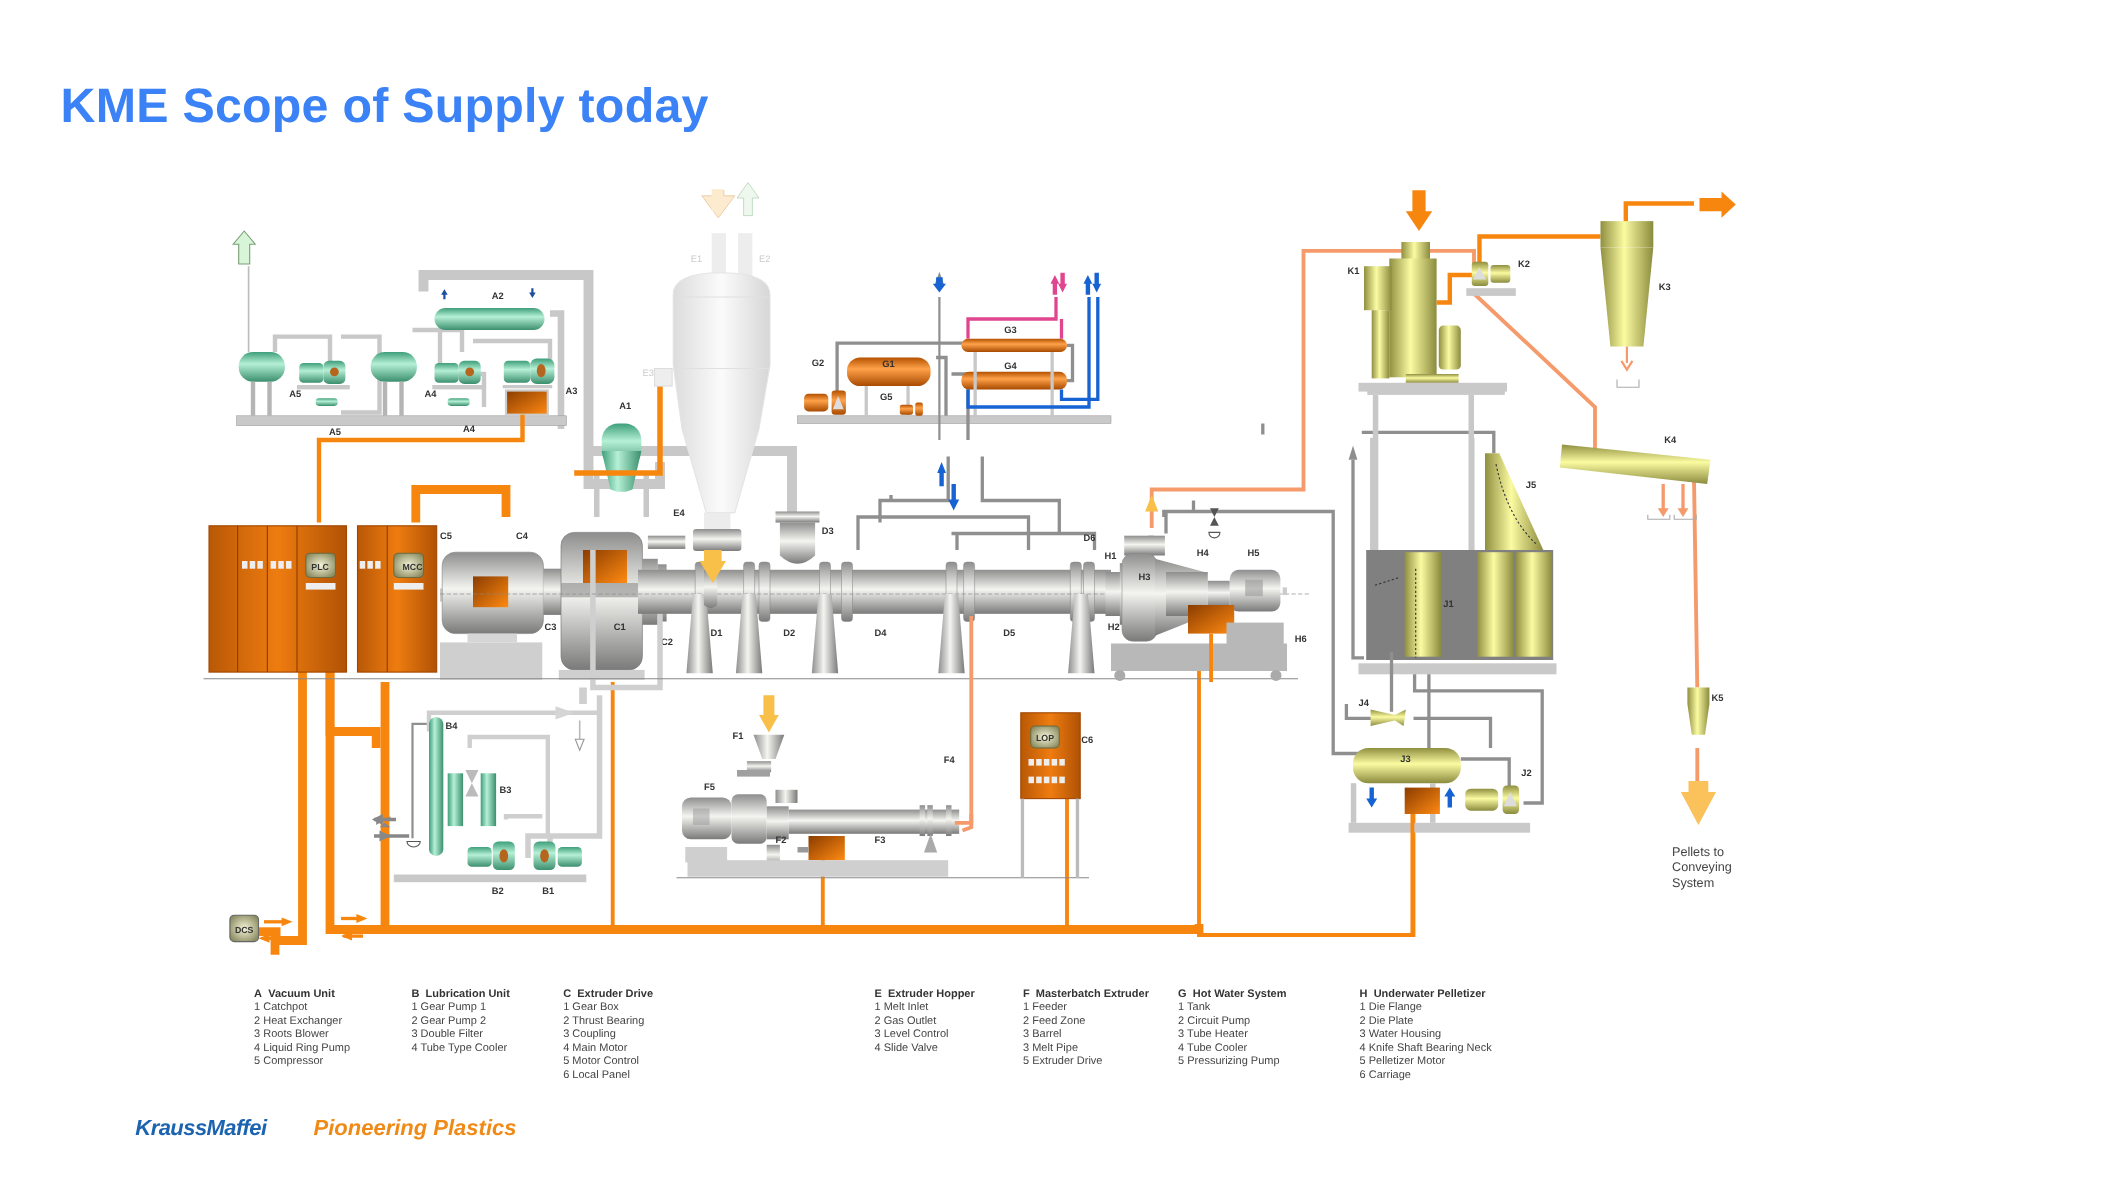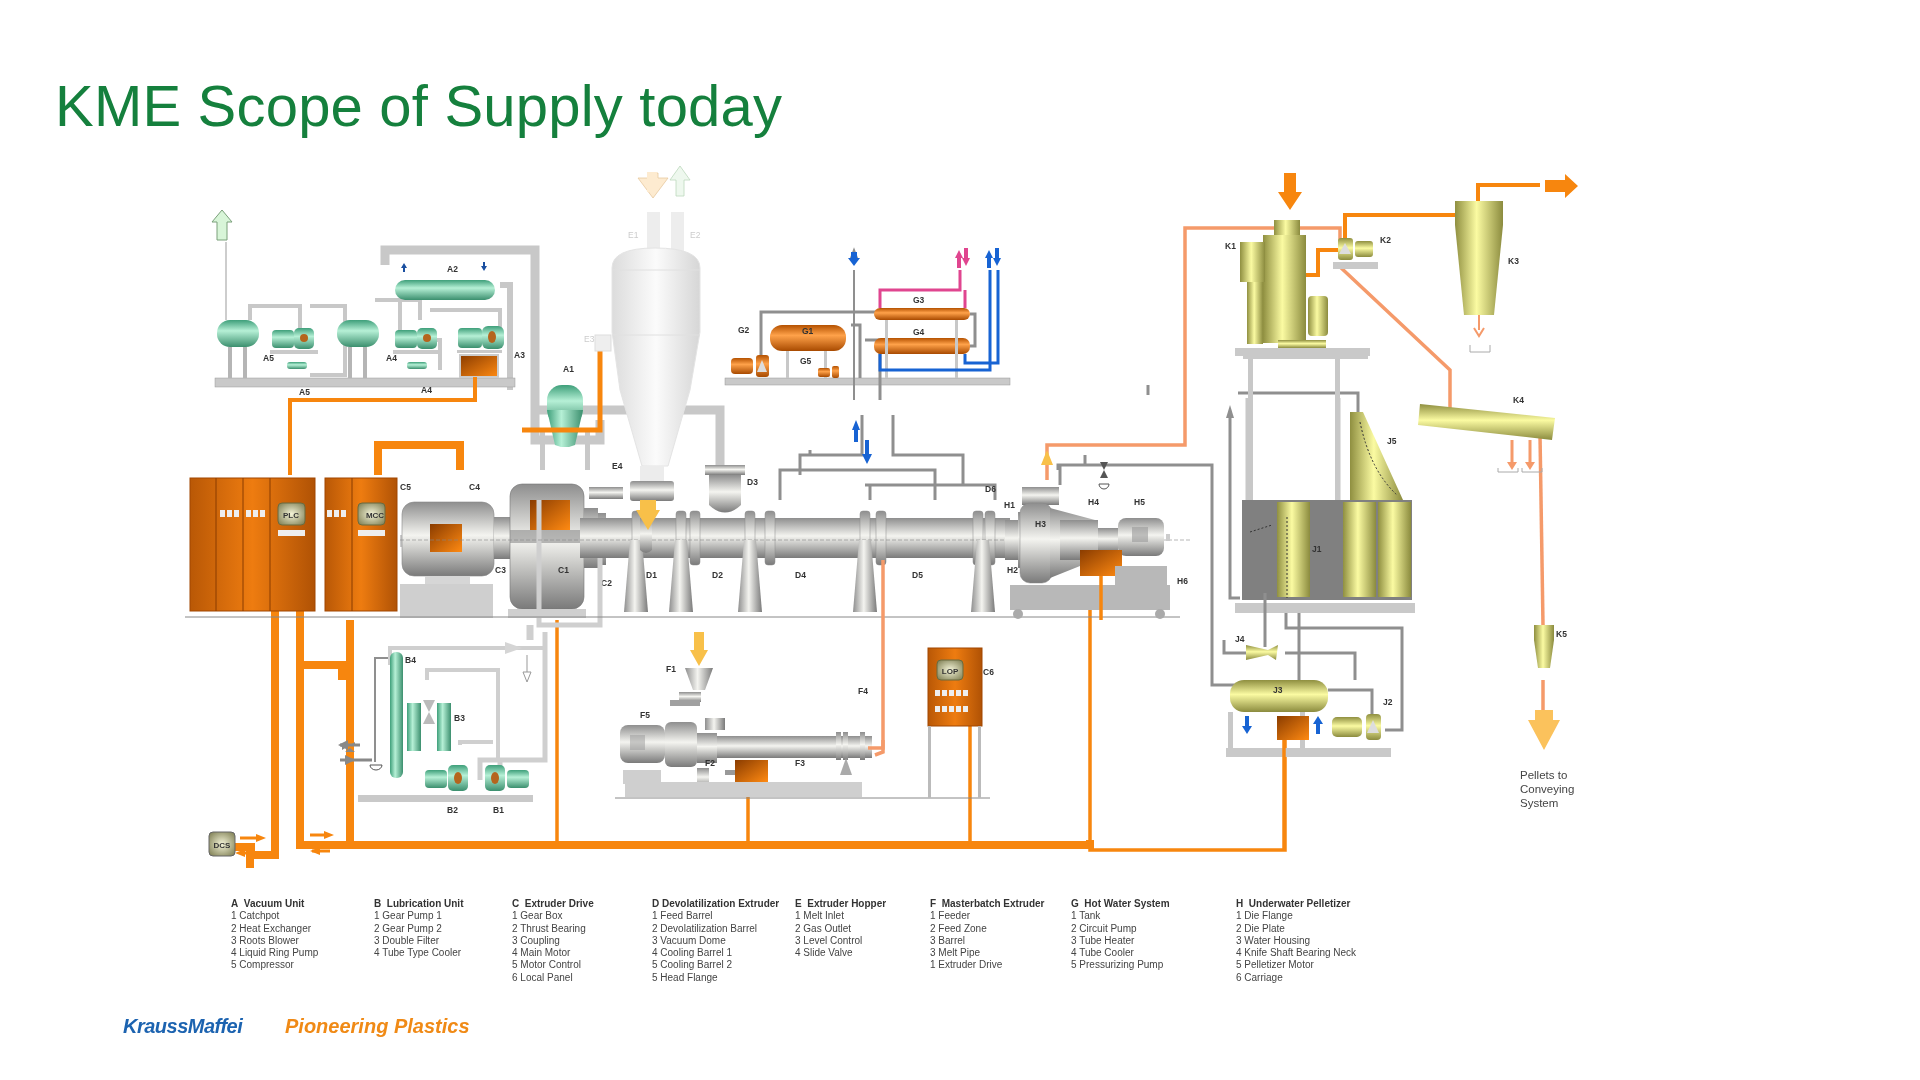--- a/index.html
+++ b/index.html
@@ -1,17 +1,17 @@
 <!DOCTYPE html>
 <html><head>
 <meta charset="utf-8">
 <style>
   html,body{margin:0;padding:0;background:#fff;}
   body{width:1920px;height:1080px;position:relative;overflow:hidden;font-family:"Liberation Sans",sans-serif;}
-  .title{position:absolute;left:55px;top:72px;font-size:58px;font-weight:normal;color:#15803d;letter-spacing:0.2px;}
+  .title{position:absolute;left:55px;top:72px;font-size:44px;font-weight:bold;color:#3b82f6;letter-spacing:0.2px;}
   #diagram{position:absolute;left:0;top:0;width:1920px;height:1080px;}
   .lbl{font-family:"Liberation Sans",sans-serif;font-size:8.5px;font-weight:bold;fill:#333;}
   .lbl-faint{font-family:"Liberation Sans",sans-serif;font-size:8.5px;fill:#ccc;}
   .panel-lbl{font-family:"Liberation Sans",sans-serif;font-size:9px;font-weight:bold;fill:#333;}
   .legend{position:absolute;top:898px;left:0;width:1920px;height:110px;}
   .legend-col{position:absolute;top:0;font-size:10px;color:#444;line-height:12.3px;}
   .legend-col .head{font-weight:bold;color:#333;}
   .legend-col .item{white-space:nowrap;}
   .footer-brand{position:absolute;left:99px;top:1015px;font-size:20px;font-weight:bold;font-style:italic;color:#1c63b0;letter-spacing:-0.5px;margin-left:24px;}
   .footer-slogan{position:absolute;left:285px;top:1015px;font-size:20px;font-weight:bold;font-style:italic;color:#f08a16;}
@@ -543,43 +543,34 @@
   </div>
   <div class="legend-col" style="left:512px">
     <div class="head"><span>C</span>&nbsp;&nbsp;<span>Extruder Drive</span></div>
     <div class="item">1  Gear Box</div>
     <div class="item">2  Thrust Bearing</div>
     <div class="item">3  Coupling</div>
     <div class="item">4  Main Motor</div>
     <div class="item">5  Motor Control</div>
     <div class="item">6  Local Panel</div>
   </div>
-  <div class="legend-col" style="left:652px">
-    <div class="head"><span>D</span>&nbsp;<span>Devolatilization Extruder</span></div>
-    <div class="item">1  Feed Barrel</div>
-    <div class="item">2  Devolatilization Barrel</div>
-    <div class="item">3  Vacuum Dome</div>
-    <div class="item">4  Cooling Barrel 1</div>
-    <div class="item">5  Cooling Barrel 2</div>
-    <div class="item">5  Head Flange</div>
-  </div>
   <div class="legend-col" style="left:795px">
     <div class="head"><span>E</span>&nbsp;&nbsp;<span>Extruder Hopper</span></div>
     <div class="item">1  Melt Inlet</div>
     <div class="item">2  Gas Outlet</div>
     <div class="item">3  Level Control</div>
     <div class="item">4  Slide Valve</div>
   </div>
   <div class="legend-col" style="left:930px">
     <div class="head"><span>F</span>&nbsp;&nbsp;<span>Masterbatch Extruder</span></div>
     <div class="item">1  Feeder</div>
     <div class="item">2  Feed Zone</div>
     <div class="item">3  Barrel</div>
     <div class="item">3  Melt Pipe</div>
-    <div class="item">1  Extruder Drive</div>
+    <div class="item">5  Extruder Drive</div>
   </div>
   <div class="legend-col" style="left:1071px">
     <div class="head"><span>G</span>&nbsp;&nbsp;<span>Hot Water System</span></div>
     <div class="item">1  Tank</div>
     <div class="item">2  Circuit Pump</div>
     <div class="item">3  Tube Heater</div>
     <div class="item">4  Tube Cooler</div>
     <div class="item">5  Pressurizing Pump</div>
   </div>
   <div class="legend-col" style="left:1236px">

